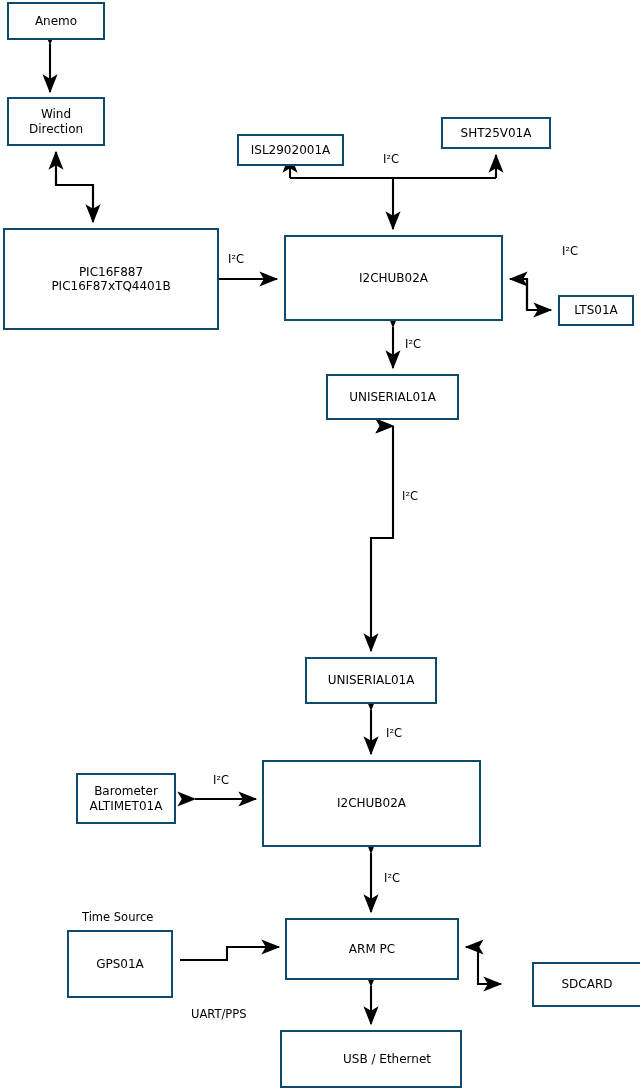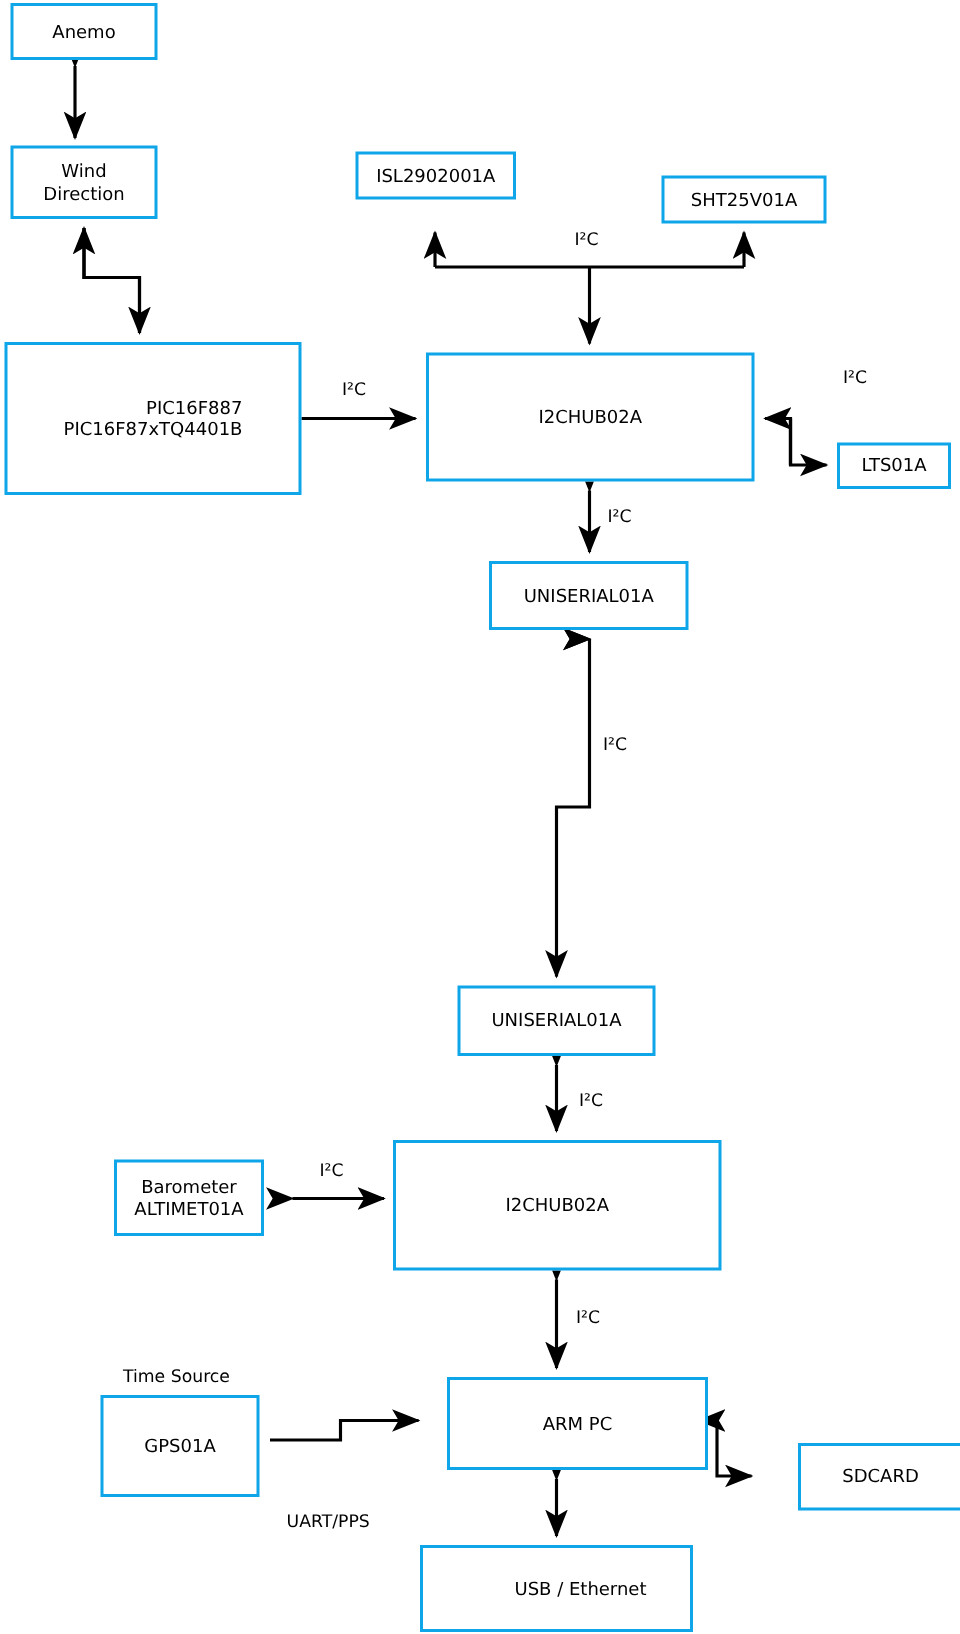--- a/index.html
+++ b/index.html
@@ -19,21 +19,21 @@
     position: absolute;
     left: 0;
     top: 0;
     width: 640px;
     height: 1089px;
     pointer-events: none;
   }
   .node {
     position: absolute;
     box-sizing: border-box;
-    border: 2px solid #0ea5e9;
+    border: 2px solid #0c4a6e;
     background: #ffffff;
     display: flex;
     align-items: center;
     justify-content: center;
     text-align: center;
     line-height: 1.18;
     font-size: 12px;
     color: #000000;
     z-index: 2;
   }
@@ -117,26 +117,26 @@
 
   <div class="node" style="left:7px; top:2px; width:98px; height:38px;">
     <span class="lbl">Anemo</span>
   </div>
 
   <div class="node" style="left:7px; top:97px; width:98px; height:49px;">
     <span class="lbl">Wind
 Direction</span>
   </div>
 
-  <div class="node" style="left:3px; top:228px; width:198px; height:102px;text-align:right;">
+  <div class="node" style="left:3px; top:228px; width:216px; height:102px;">
     <span class="lbl">PIC16F887
 PIC16F87xTQ4401B</span>
   </div>
 
-  <div class="node" style="left:237px; top:101px; width:107px; height:32px;">
+  <div class="node" style="left:237px; top:134px; width:107px; height:32px;">
     <span class="lbl">ISL2902001A</span>
   </div>
 
   <div class="node" style="left:441px; top:117px; width:110px; height:32px;">
     <span class="lbl">SHT25V01A</span>
   </div>
 
   <div class="node" style="left:284px; top:235px; width:219px; height:86px;">
     <span class="lbl">I2CHUB02A</span>
   </div>
@@ -159,21 +159,21 @@
 
   <div class="node" style="left:76px; top:773px; width:100px; height:51px;">
     <span class="lbl">Barometer
 ALTIMET01A</span>
   </div>
 
   <div class="node" style="left:67px; top:930px; width:106px; height:68px;">
     <span class="lbl">GPS01A</span>
   </div>
 
-  <div class="node" style="left:285px; top:918px; width:174px; height:62px;margin-left:13px;">
+  <div class="node" style="left:285px; top:918px; width:174px; height:62px;">
     <span class="lbl">ARM PC</span>
   </div>
 
   <div class="node" style="left:532px; top:962px; width:110px; height:45px;">
     <span class="lbl">SDCARD</span>
   </div>
 
   <div class="node" style="left:280px; top:1030px; width:182px; height:58px;padding-left:32px;">
     <span class="lbl">USB / Ethernet</span>
   </div>

